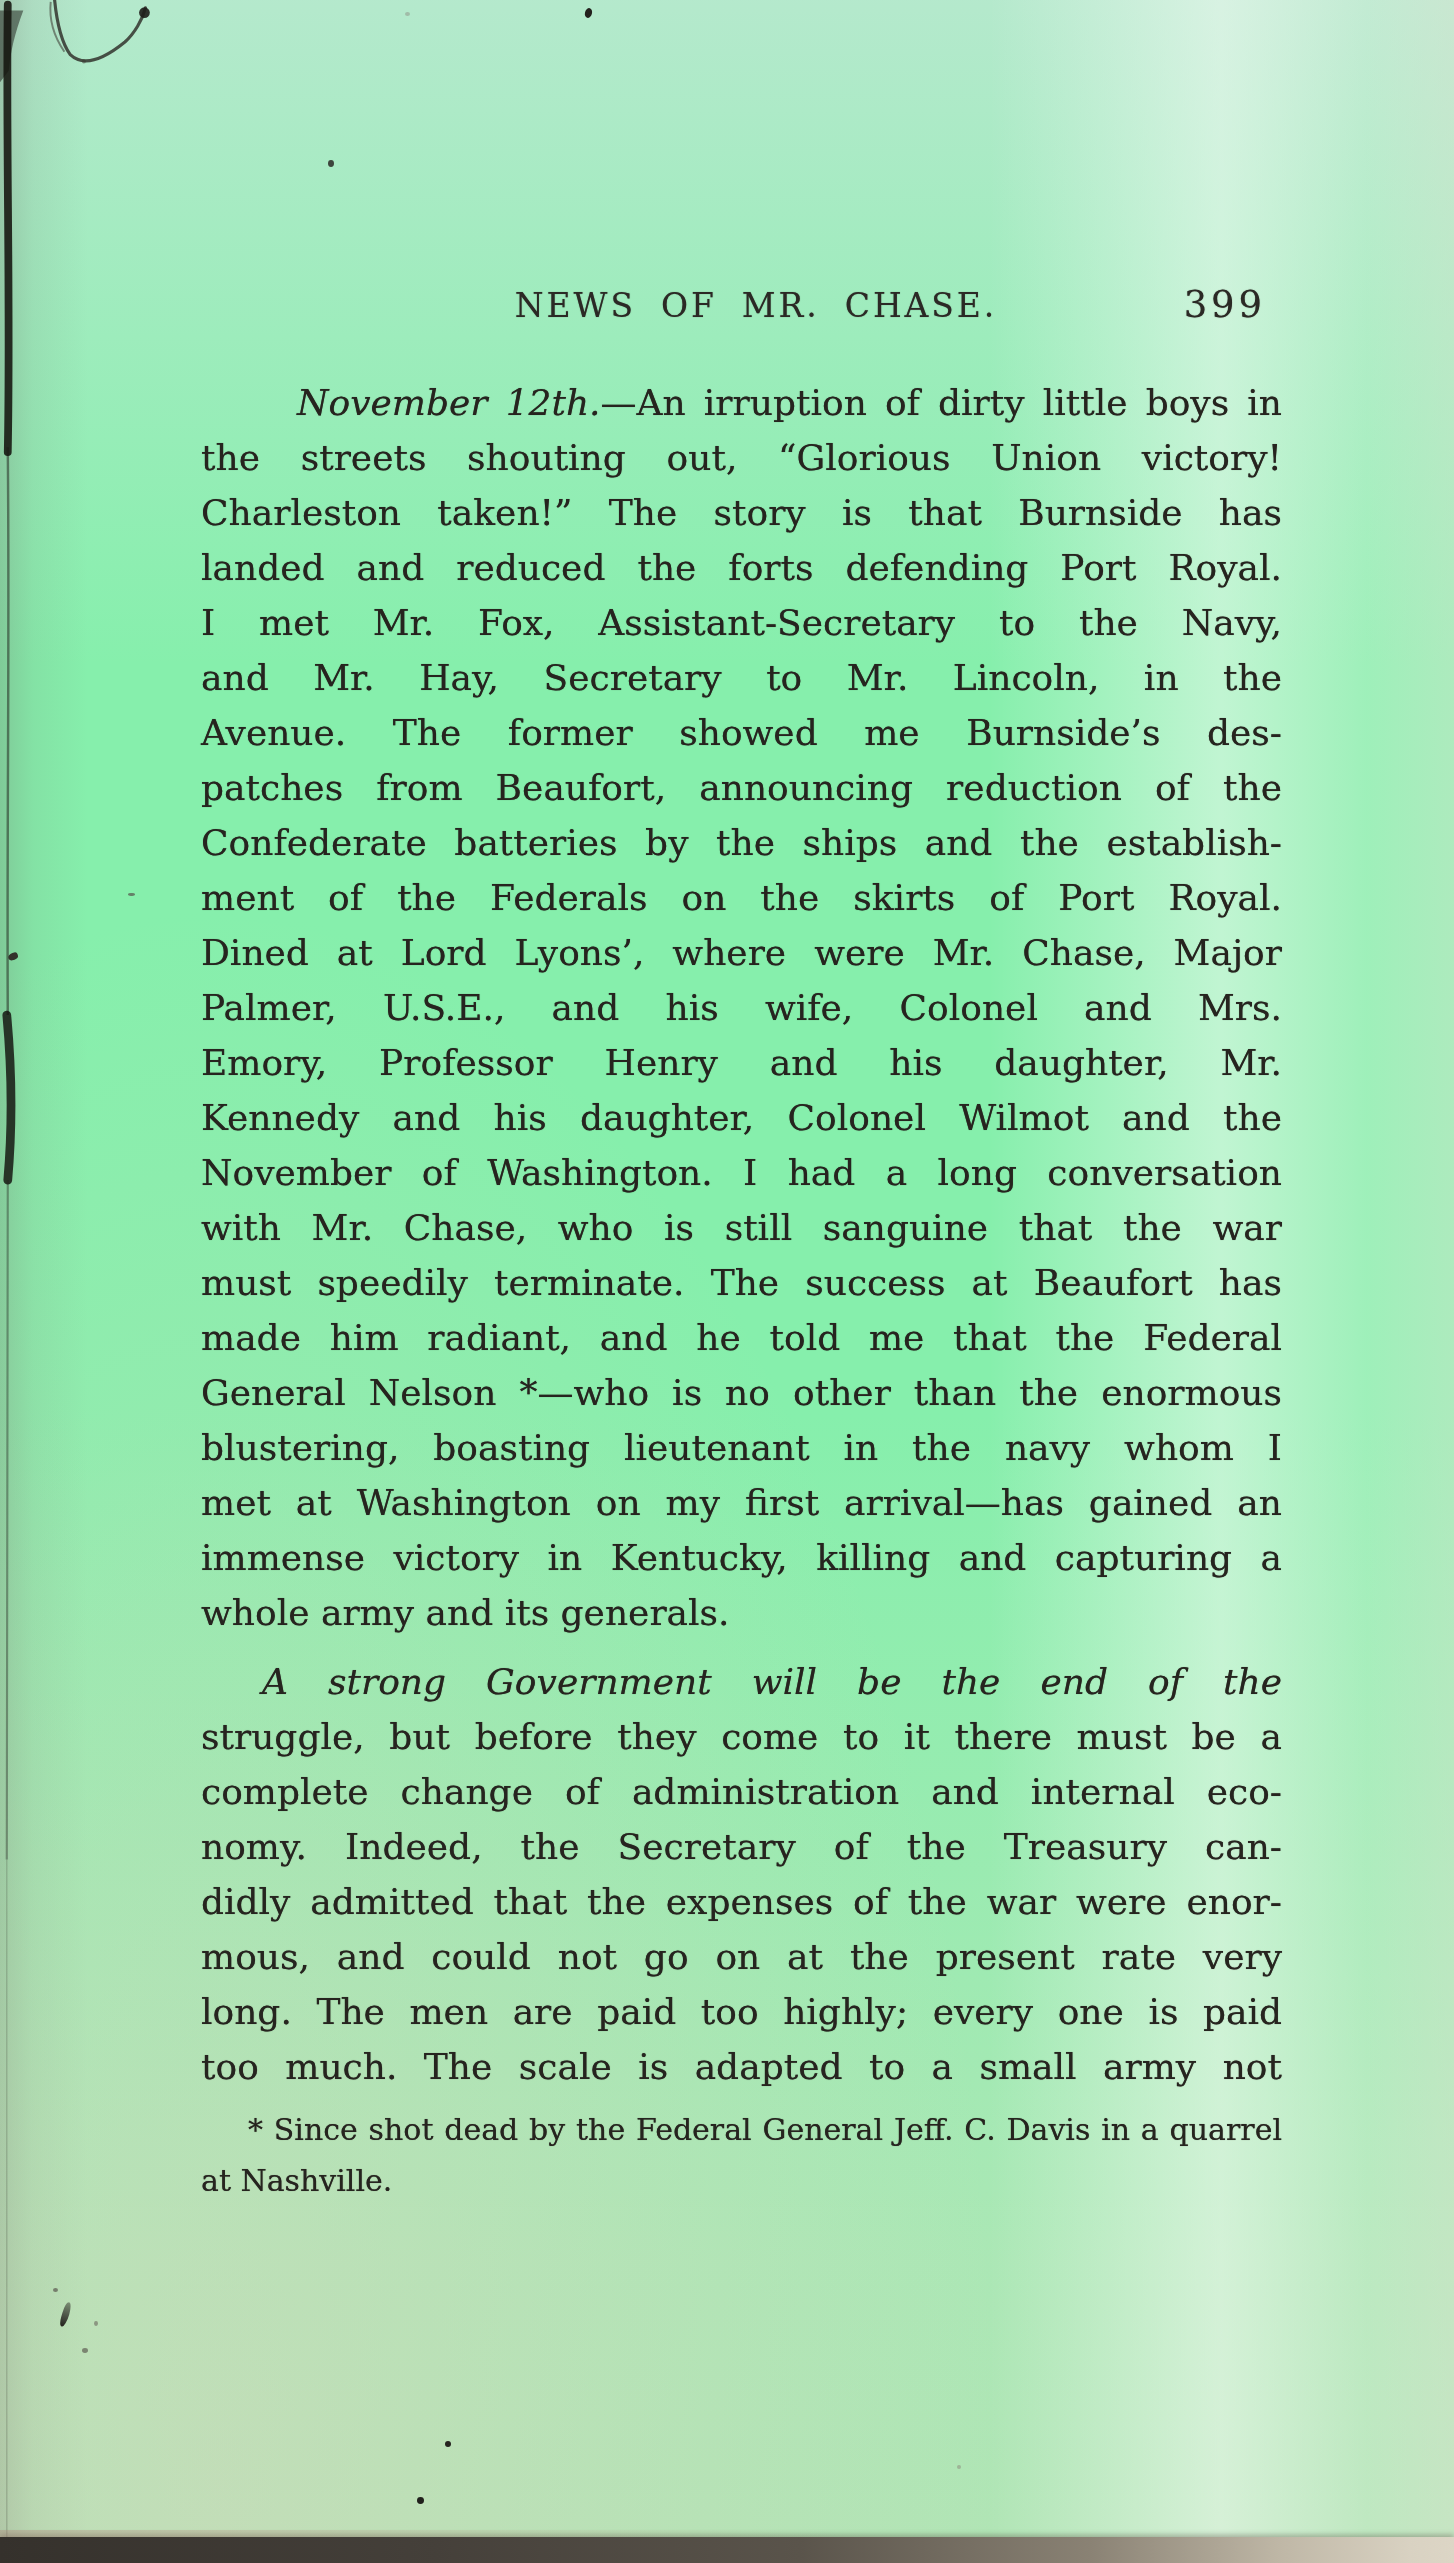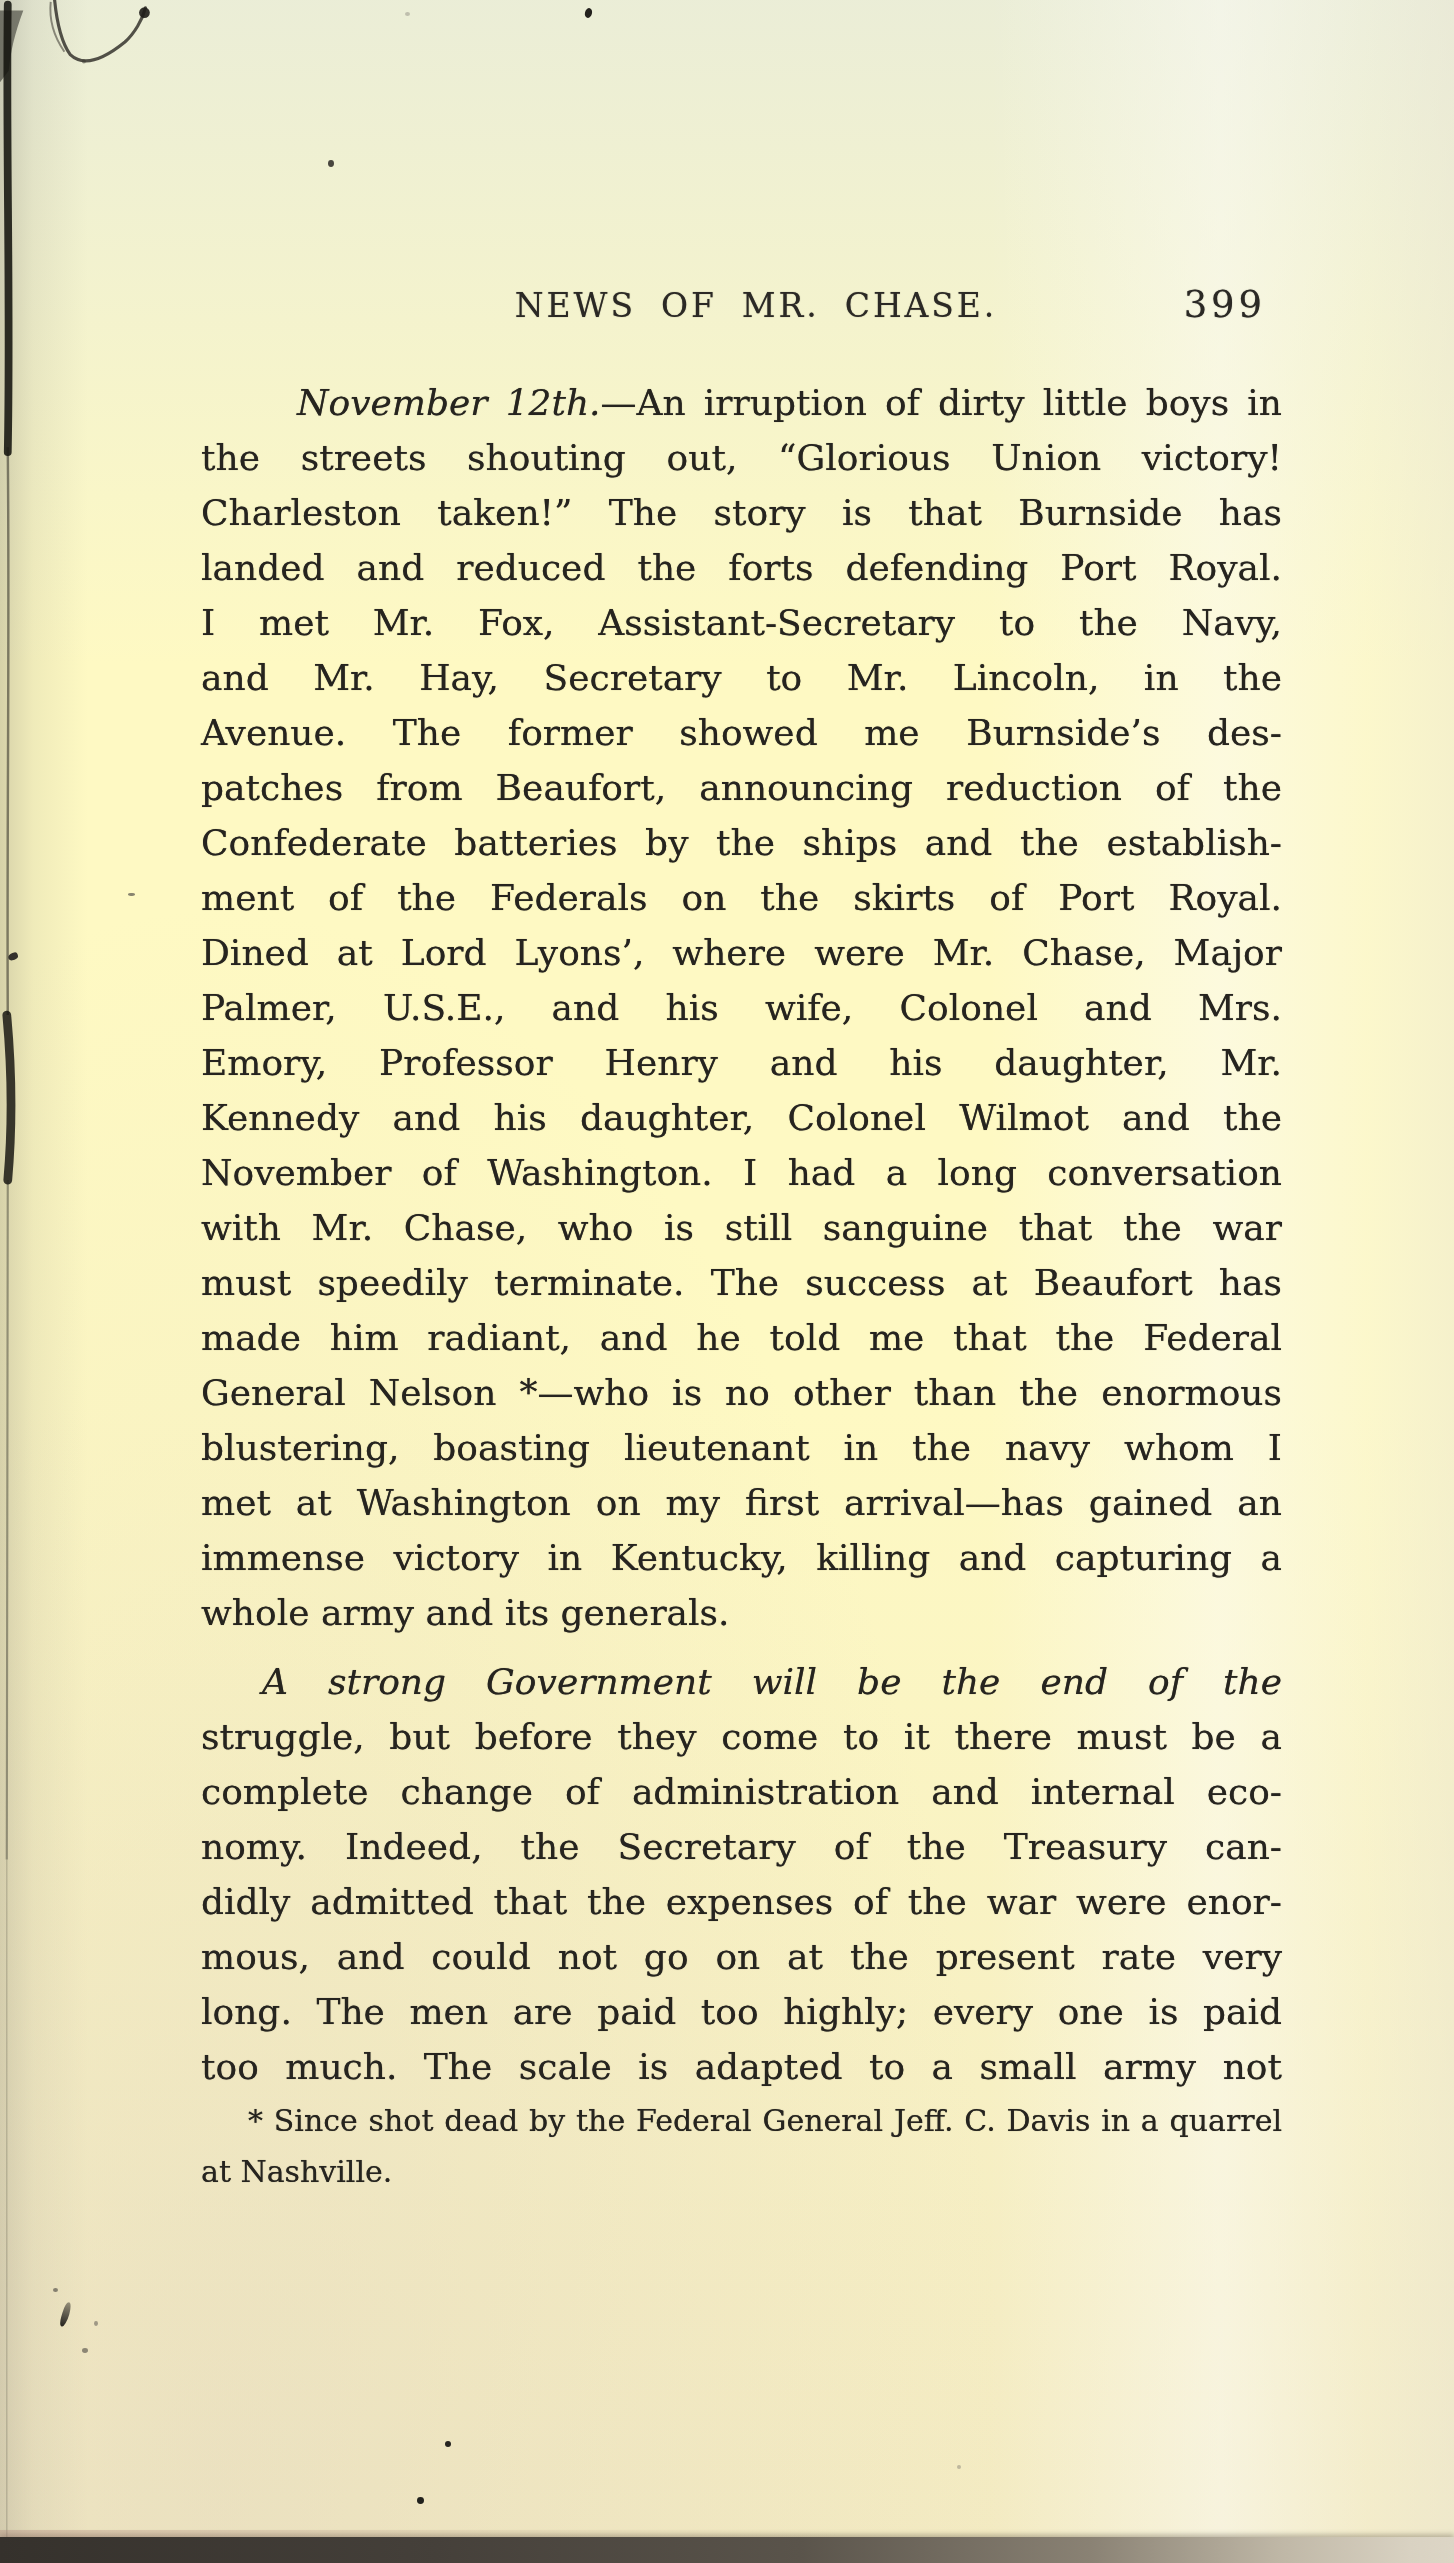--- a/index.html
+++ b/index.html
@@ -1,20 +1,20 @@
 <!DOCTYPE html>
 <html><head>
 <meta charset="utf-8">
 <style>
   html,body{margin:0;padding:0;background:#777;}
   .page{
     position:relative;
     width:1454px;height:2563px;
     margin:0 auto;
-    background:#fef9c3;
+    background:#86efac;
     overflow:hidden;
     font-family:"DejaVu Serif","Liberation Serif",serif;
     color:#26241f;
   }
   
   .shade{position:absolute;inset:0;pointer-events:none;}
   .shade.top-cool{background:linear-gradient(to bottom, rgba(219,228,231,0.55), rgba(219,228,231,0.0) 26%);}
   .shade.bottom-warm{background:linear-gradient(to bottom, rgba(0,0,0,0) 55%, rgba(231,219,196,0.38) 88%, rgba(229,216,192,0.45) 100%);}
   .shade.right-light{background:linear-gradient(to right, rgba(0,0,0,0) 68%, rgba(251,251,248,0.50) 84%, rgba(244,242,235,0.22) 94%, rgba(232,228,216,0.40) 100%);}
   .shade.left-shadow{background:linear-gradient(to right, rgba(110,108,100,0.28), rgba(110,108,100,0.10) 33px, rgba(110,108,100,0.0) 88px);}
@@ -41,21 +41,21 @@
   }
   .bline{
     font-size:36px;line-height:55px;height:55px;white-space:nowrap;
     text-align:justify;text-align-last:justify;text-justify:inter-word;
     white-space:normal;
   }
   .first-line{padding-left:61px;}
   .flush-last .bline:last-child{text-align-last:left;}
   .indent-first .bline:first-child{padding-left:61px;font-style:italic;}
   .para2{margin-top:13.7px;}
-  .fnote{margin-top:1px;}
+  .fnote{margin-top:10px;}
   .fnote .bline{font-size:30px;line-height:51px;height:51px;}
   .fnote .bline:first-child{padding-left:47px;}
   .fnote .bline:last-child{text-align-last:left;}
   .ital{font-style:italic;margin-left:35px;}
 
   
   .svg-abs{position:absolute;pointer-events:none;}
   .speck{position:absolute;pointer-events:none;}
   .s1{left:585px;top:7.8px;width:6.9px;height:9.8px;background:#23211d;border-radius:50%;transform:rotate(15deg);}
   .s11{left:405px;top:11.7px;width:4.9px;height:3.9px;background:#8a867c;border-radius:50%;opacity:.45;}

